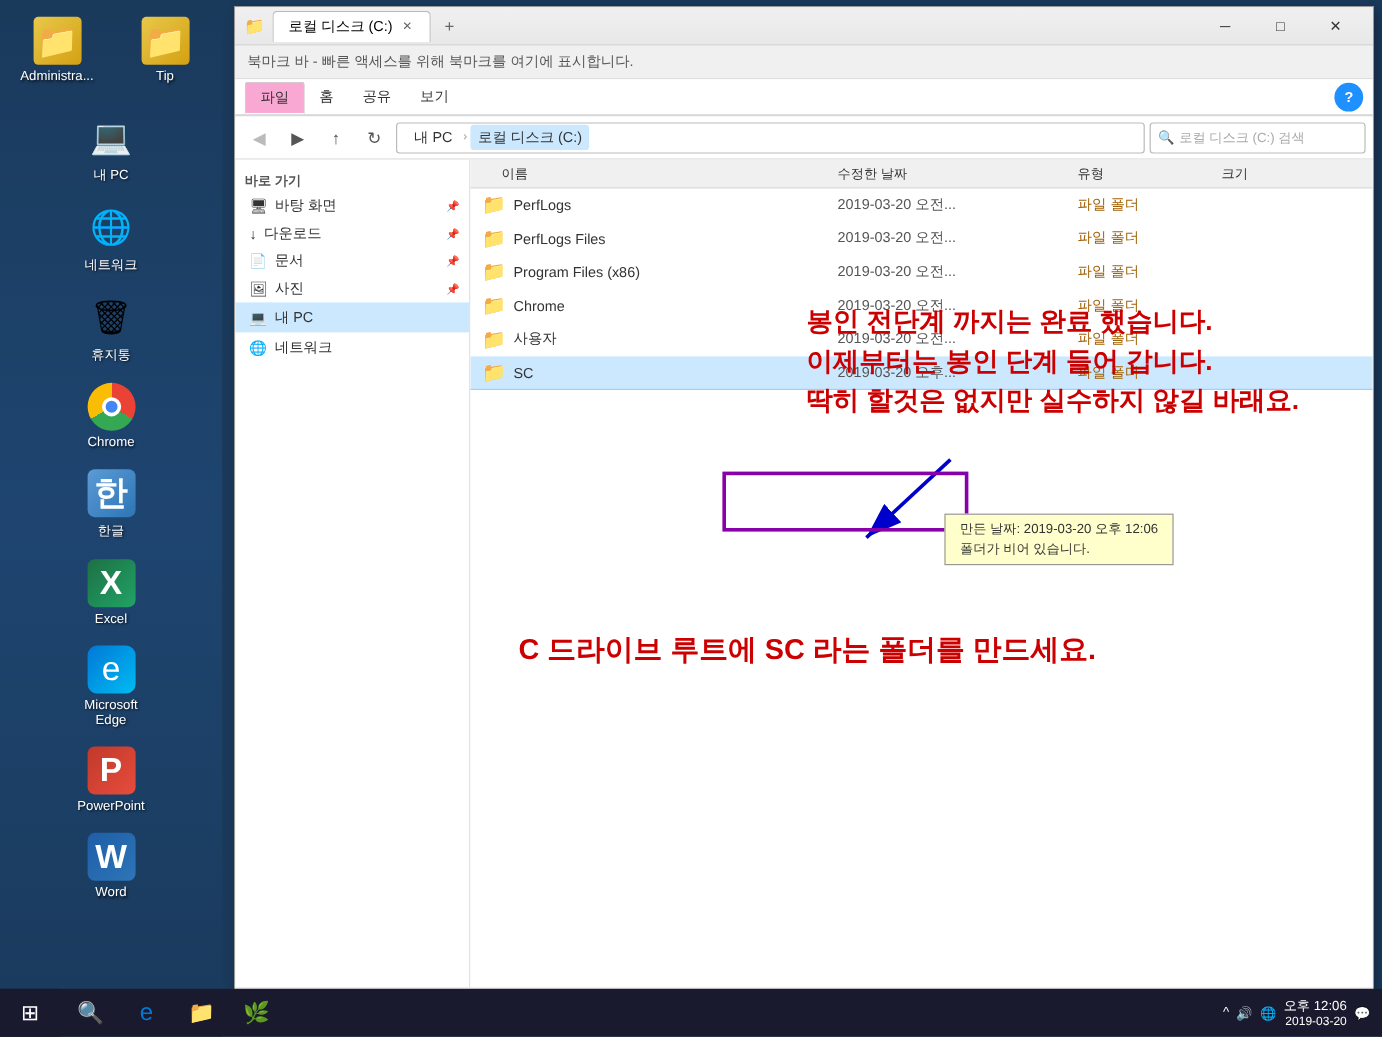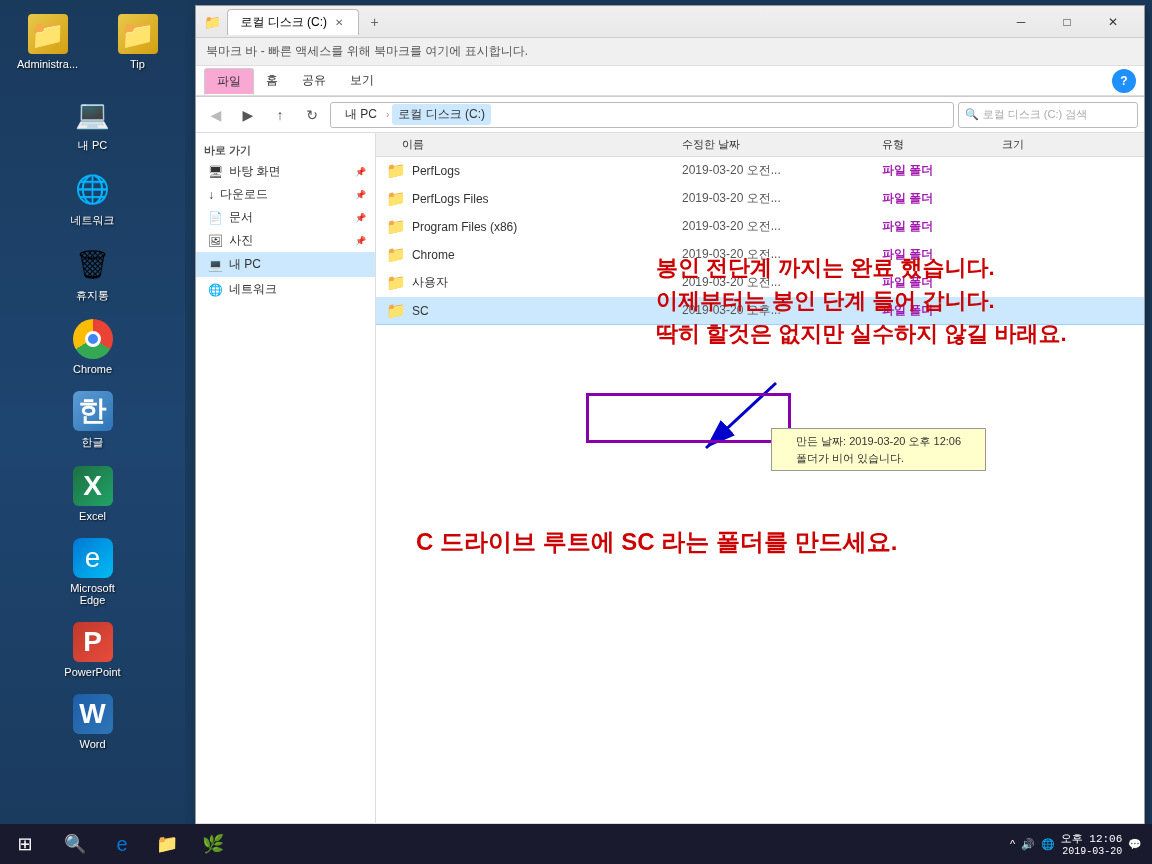--- a/index.html
+++ b/index.html
@@ -92,21 +92,20 @@
       align-items: center;
       gap: 6px;
       padding-right: 10px;
       color: white;
       font-size: 11px;
     }
     .taskbar-time {
       text-align: right;
       font-size: 11px;
       color: white;
-      font-family: Liberation Mono, monospace;
     }
 
     
     .file-explorer {
       position: absolute;
       left: 195px;
       top: 5px;
       width: 950px;
       height: 845px;
       background: #f5f5f5;
@@ -257,21 +256,21 @@
     }
 
     .explorer-body {
       display: flex;
       flex: 1;
       overflow: hidden;
     }
 
     
     .sidebar {
-      width: 180px;
+      width: 196px;
       background: white;
       border-right: 1px solid #ddd;
       overflow-y: auto;
       padding: 4px 0;
     }
     .sidebar-item {
       display: flex;
       align-items: center;
       padding: 4px 8px 4px 12px;
       font-size: 12px;
@@ -321,21 +320,21 @@
       height: 28px;
       padding: 0 6px;
       font-size: 12px;
       color: #333;
       cursor: pointer;
       border-bottom: 1px solid transparent;
     }
     .file-row.selected { background: #cce8ff; border-bottom: 1px solid #99d1ff; }
     .file-name { flex: 0 0 300px; display: flex; align-items: center; gap: 6px; padding-left: 4px; }
     .file-date { flex: 0 0 200px; color: #555; }
-    .file-type { flex: 0 0 120px; color: #a21caf; font-weight: bold; }
+    .file-type { flex: 0 0 120px; color: #a16207; }
     .file-size { flex: 0 0 80px; color: #555; }
     .folder-icon { font-size: 16px; }
 
     .status-bar {
       height: 26px;
       background: #f5f5f5;
       border-top: 1px solid #ddd;
       display: flex;
       align-items: center;
       padding: 0 10px;
@@ -389,21 +388,21 @@
       pointer-events: none;
     }
 
     
     .tooltip-box {
       position: absolute;
       top: 295px;
       left: 395px;
       background: #ffffcc;
       border: 1px solid #999;
-      padding: 4px 24px;
+      padding: 4px 12px;
       font-size: 11px;
       color: #333;
       line-height: 1.5;
       z-index: 300;
     }
 
     
     .purple-rect {
       position: absolute;
       top: 260px;

